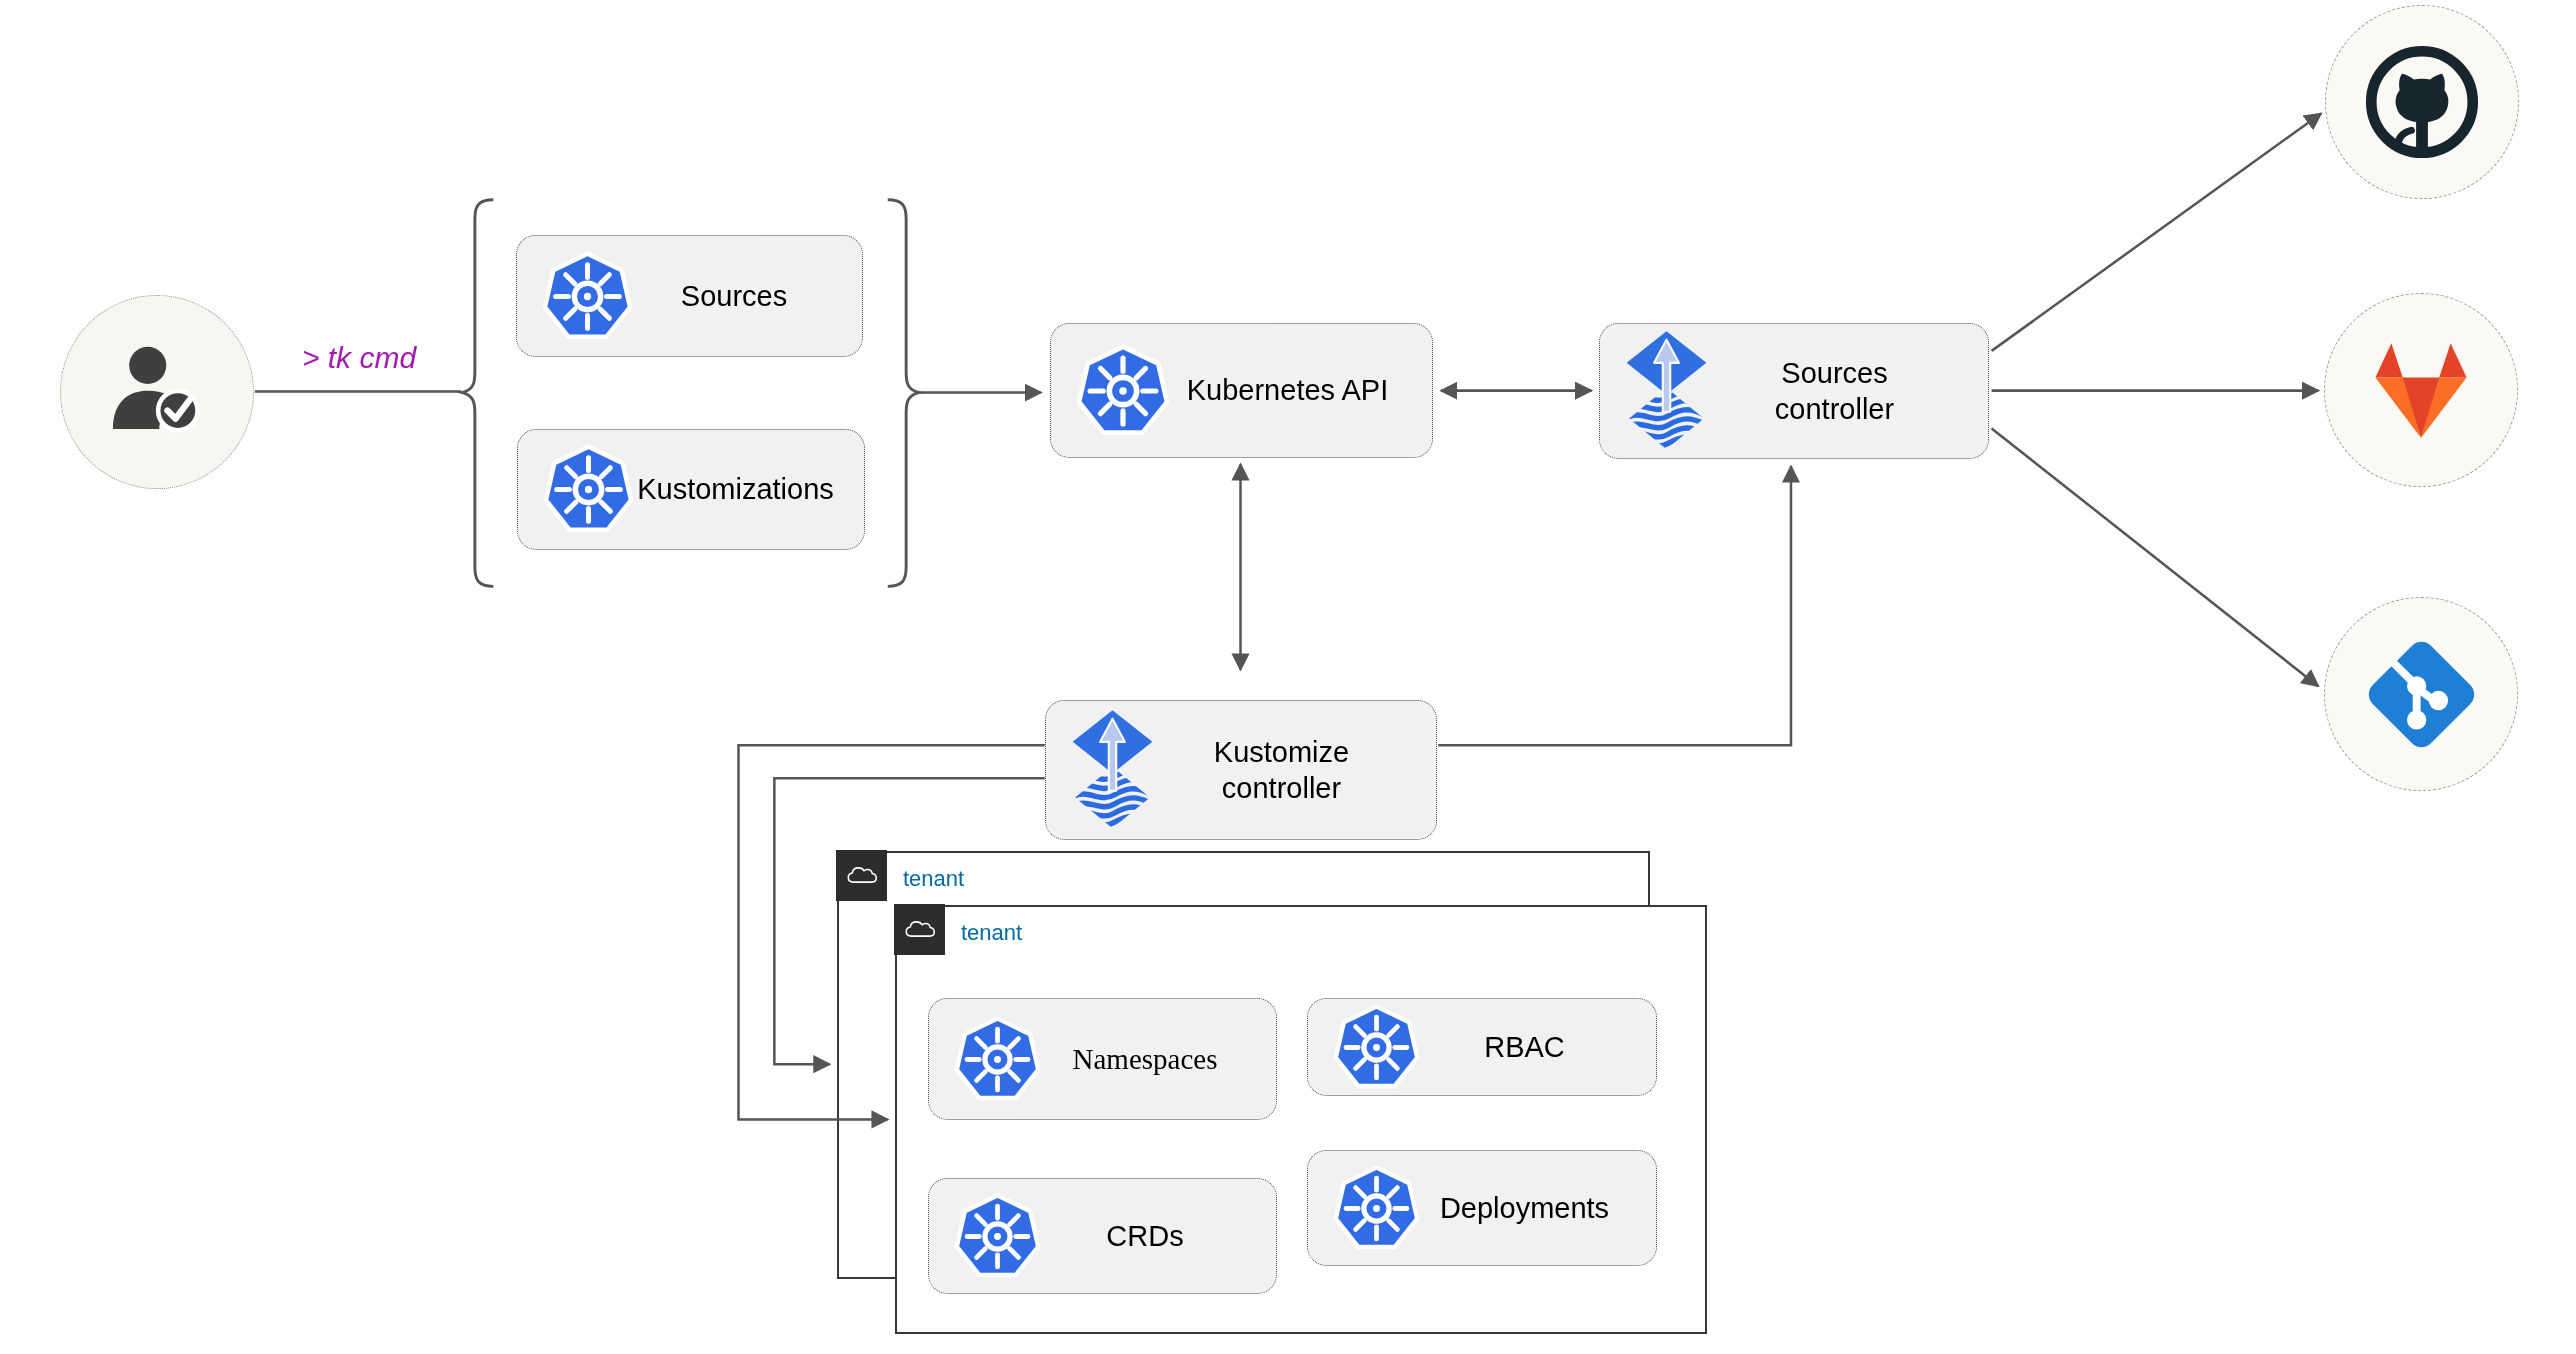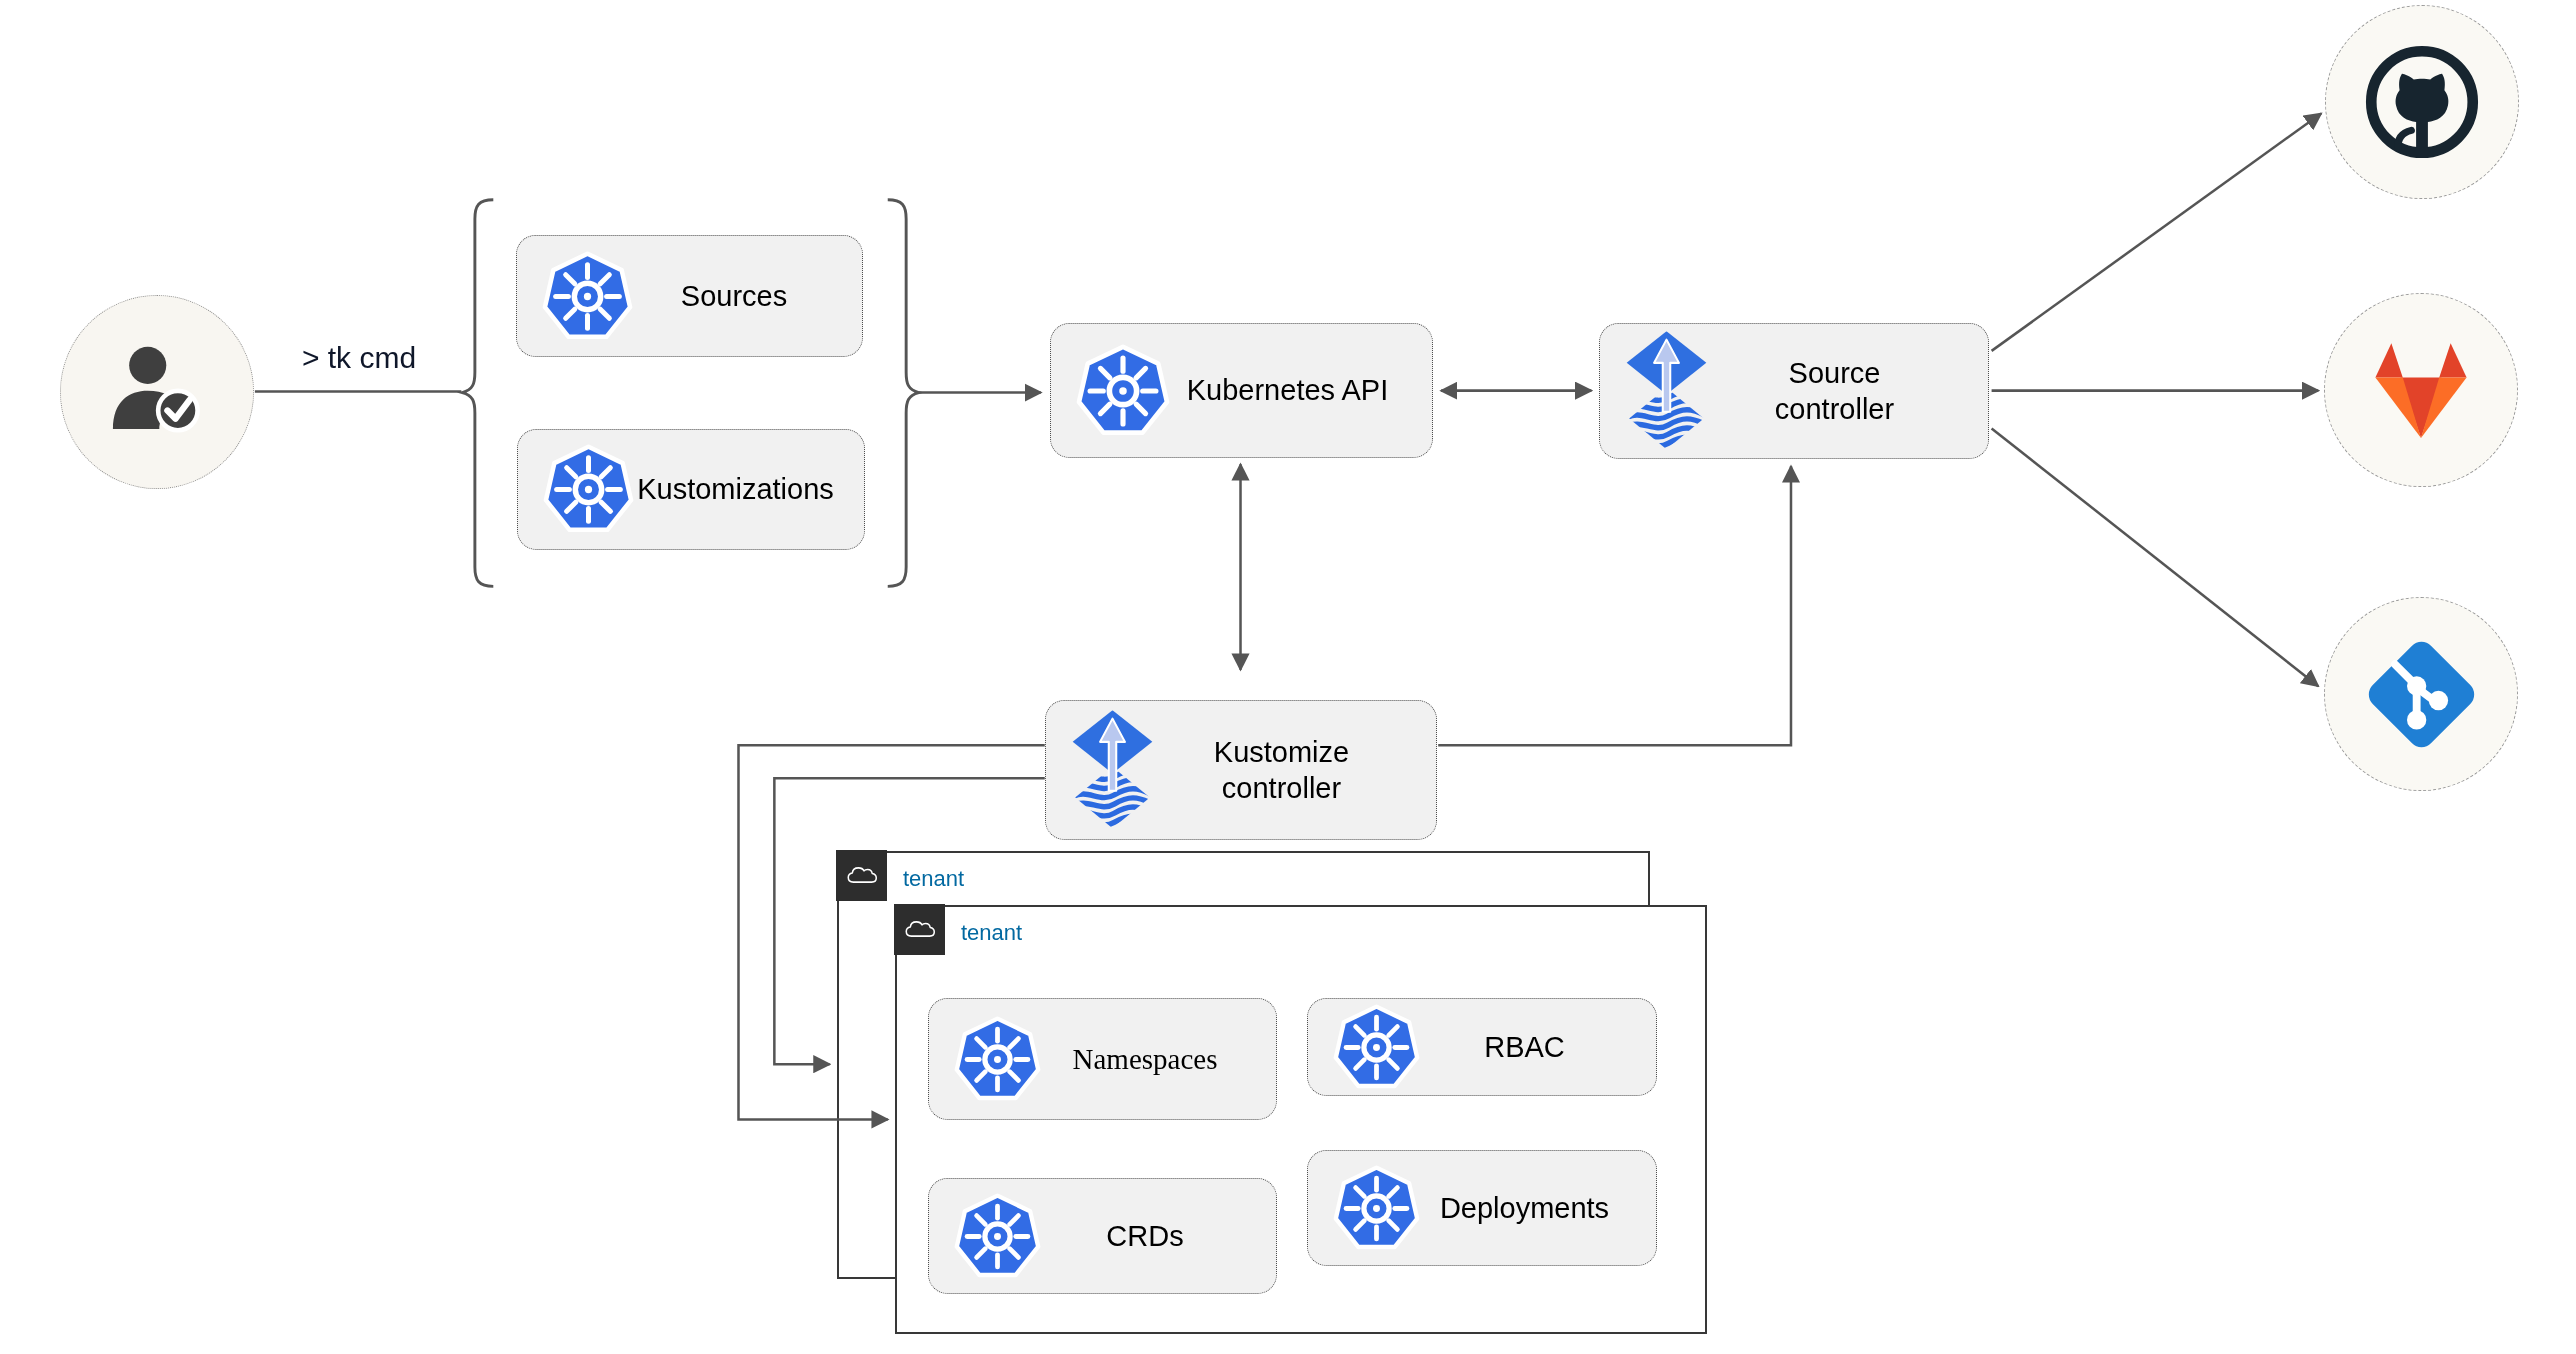--- a/index.html
+++ b/index.html
@@ -20,21 +20,21 @@
                  display:flex;align-items:center;justify-content:center;}
   .tenant-label{position:absolute;left:64px;top:12.6px;font-size:22px;color:#0369a1;}
 
   
   .io-circle{position:absolute;width:194px;height:194px;border-radius:50%;background:#faf9f4;
              border:1.9px dashed #9b9b9b;box-sizing:border-box;display:flex;align-items:center;
              justify-content:center;z-index:3;}
   .io-circle.dotted{border:1.9px dotted #8f8f8f;}
 
   .cli-label{position:absolute;left:269px;top:341px;width:180px;text-align:center;
-             font-size:30px;color:#0f172a;z-index:3;}
+             font-size:30px;color:#a21caf;z-index:3;font-style:italic;}
 
   #connector-layer{position:absolute;left:0;top:0;z-index:2;pointer-events:none;}
 </style>
 </head>
 <body>
 
 <div id="canvas">
 
   <svg width="0" height="0" style="position:absolute" aria-hidden="true">
     <defs>
@@ -200,21 +200,21 @@
     </span>
     <span class="node-label">Kubernetes API</span>
   </div>
 
   <div class="node" style="left:1599px;top:323px;width:390px;height:136px;">
     <span class="icon-wrap">
       <svg width="83" height="121" viewBox="0 0 86 125">
           <use href="#sym-flux"></use>
         </svg>
     </span>
-    <span class="node-label narrow">Source controller</span>
+    <span class="node-label narrow">Sources controller</span>
   </div>
 
   <div class="node" style="left:1045px;top:676px;width:392px;height:140px;margin-top:24px;">
     <span class="icon-wrap">
       <svg width="83" height="121" viewBox="0 0 86 125">
           <use href="#sym-flux"></use>
         </svg>
     </span>
     <span class="node-label narrow">Kustomize controller</span>
   </div>

